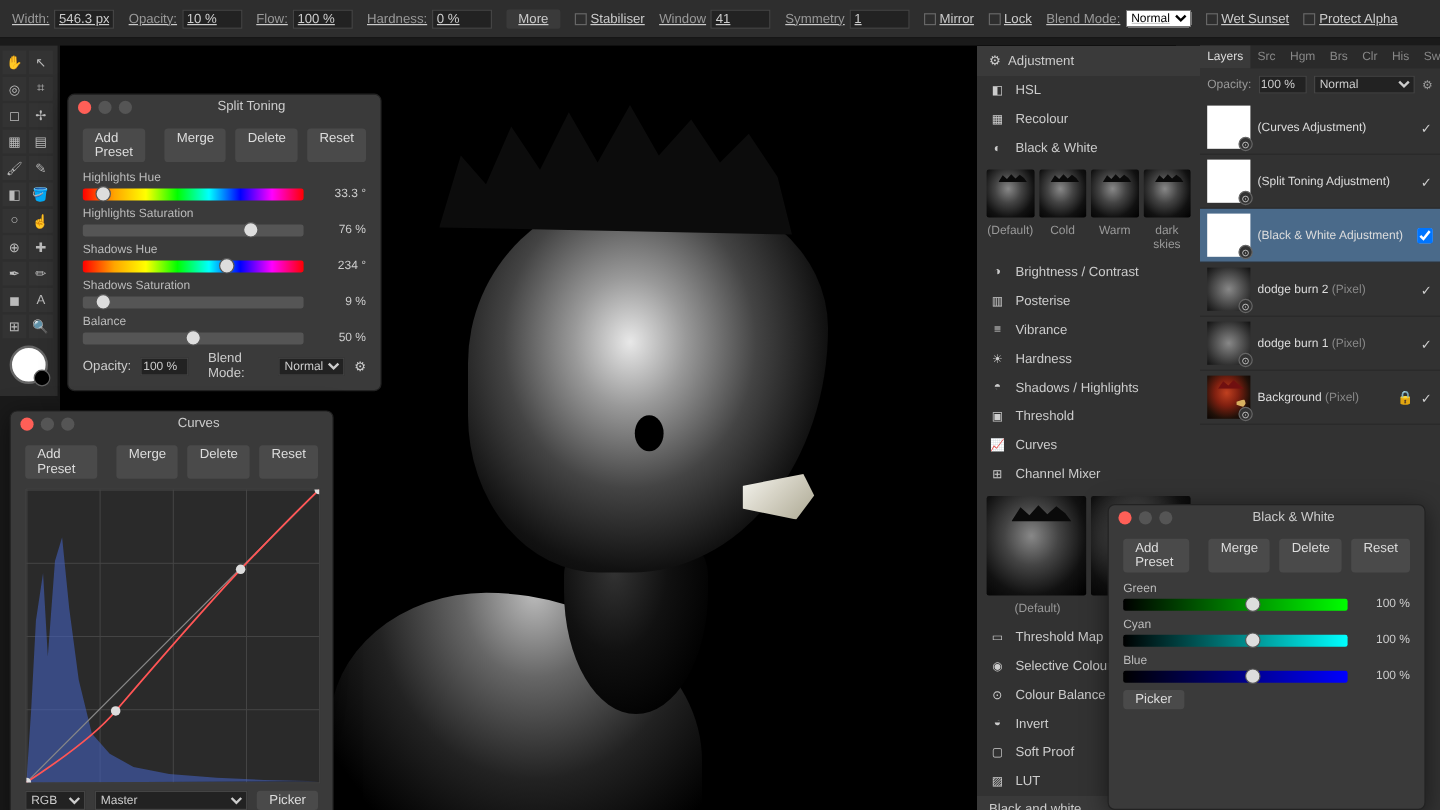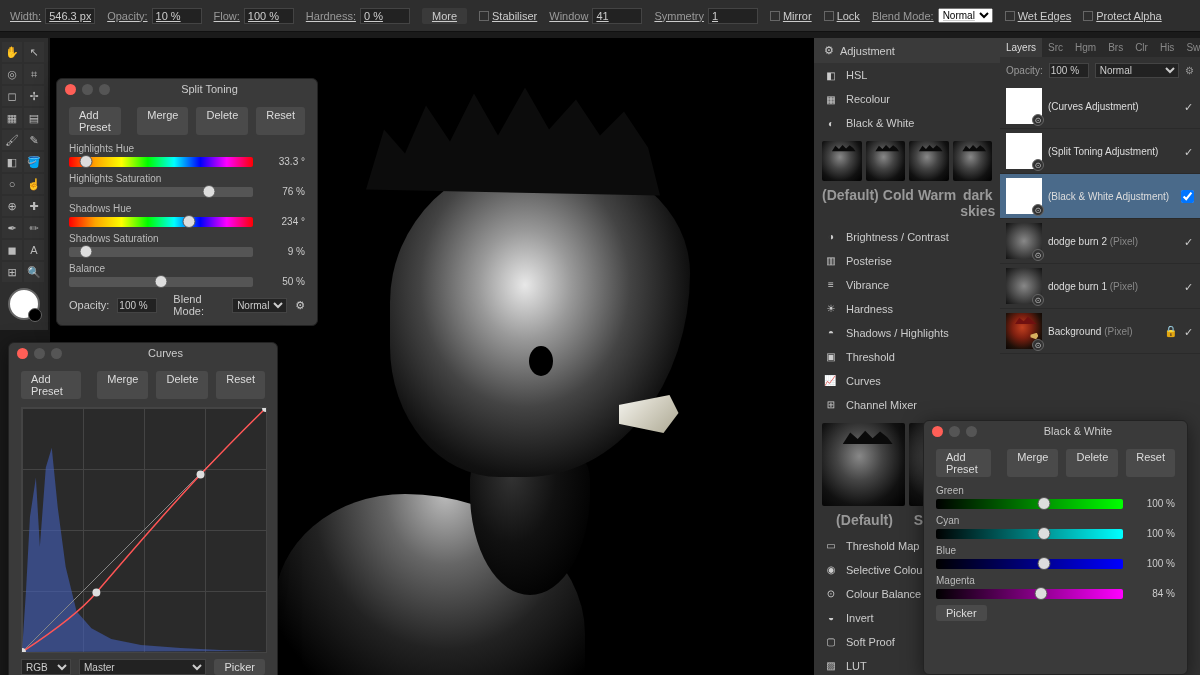--- a/index.html
+++ b/index.html
@@ -47,21 +47,21 @@
 .curves-plot .grid { position:absolute; inset:0; background-image:linear-gradient(#444 1px,transparent 1px),linear-gradient(90deg,#444 1px,transparent 1px); background-size:25% 25%; }
 .curves-plot svg { position:absolute; inset:0; }
 .adjust-panel { position:absolute; right:200px; top:38px; width:186px; bottom:0; background:#323232; overflow:auto; }
 .adjust-panel::-webkit-scrollbar{width:8px}.adjust-panel::-webkit-scrollbar-track{background:#2a2a2a}.adjust-panel::-webkit-scrollbar-thumb{background:#555;border-radius:4px}
 .adjust-title { background:#3a3a3a; padding:6px 10px; font-size:11px; color:#ccc; display:flex; align-items:center; gap:6px; }
 .adjust-item { display:flex; align-items:center; gap:8px; padding:5px 10px; cursor:pointer; }
 .adjust-icon { width:14px; height:14px; display:flex; align-items:center; justify-content:center; font-size:10px; }
 .preset-row { display:flex; gap:4px; padding:6px 8px; }
 .preset-thumb { flex:1; aspect-ratio:1; background:radial-gradient(ellipse at 45% 40%, #888 0%, #444 35%, #111 70%, #000 100%); border-radius:2px; position:relative; }
 .preset-thumb::after{content:'';position:absolute;top:8%;left:25%;width:60%;height:20%;background:#0a0a0a;clip-path:polygon(0 90%,15% 20%,30% 60%,45% 10%,60% 55%,75% 15%,90% 50%,100% 90%);} 
-.preset-labels { display:flex; padding:0 8px 6px; font-size:14px; color:#999; text-align:center; gap:4px;font-weight:bold; }
+.preset-labels { display:flex; padding:0 8px 6px; font-size:10px; color:#999; text-align:center; gap:4px; }
 .preset-labels span { flex:1; }
 .layers-col { position:absolute; right:0; top:38px; width:200px; bottom:0; background:#323232; }
 .layers-tabs { display:flex; background:#2a2a2a; font-size:10px; }
 .layers-tabs span { padding:4px 6px; color:#888; cursor:pointer; }
 .layers-tabs span.active { background:#3a3a3a; color:#ddd; }
 .layers-opacity { display:flex; align-items:center; gap:6px; padding:6px; font-size:10px; color:#999; }
 .layers-opacity input { background:#222; border:1px solid #444; color:#ccc; width:40px; padding:1px; font-size:10px; }
 .layers-opacity select { background:#222; border:1px solid #444; color:#ccc; font-size:10px; flex:1; }
 .layer-item { display:flex; align-items:center; gap:6px; padding:4px 6px; border-bottom:1px solid #2a2a2a; }
 .layer-item.selected { background:#4a6a8a; }
@@ -123,21 +123,21 @@
   <span class="chk">
       <span class="box"></span>
       <span>Lock</span>
     </span>
   <label>
       <span>Blend Mode:</span>
       <select><option>Normal</option></select>
     </label>
   <span class="chk">
       <span class="box"></span>
-      <span>Wet Edges</span>
+      <span>Wet Sunset</span>
     </span>
   <span class="chk">
       <span class="box"></span>
       <span>Protect Alpha</span>
     </span>
 </div>
 
 <div class="tooldock">
   <div class="row">
       <div class="tool">✋</div>
@@ -514,28 +514,19 @@
         </div>
         <div class="slider-group">
           <div class="slider-label">Blue</div>
           <div class="slider-row">
             <div class="slider-track bw-track-b">
               <div class="slider-thumb" style="left:58%"></div>
             </div>
             <span class="slider-val">100 %</span>
           </div>
         </div>
-        <div class="slider-group">
-          <div class="slider-label">Magenta</div>
-          <div class="slider-row">
-            <div class="slider-track bw-track-m">
-              <div class="slider-thumb" style="left:56%"></div>
-            </div>
-            <span class="slider-val">84 %</span>
-          </div>
-        </div>
       </div>
     <div class="btnrow">
         <span class="sm">Picker</span>
       </div>
 
   </div>
 </div>
 
 </body></html>

